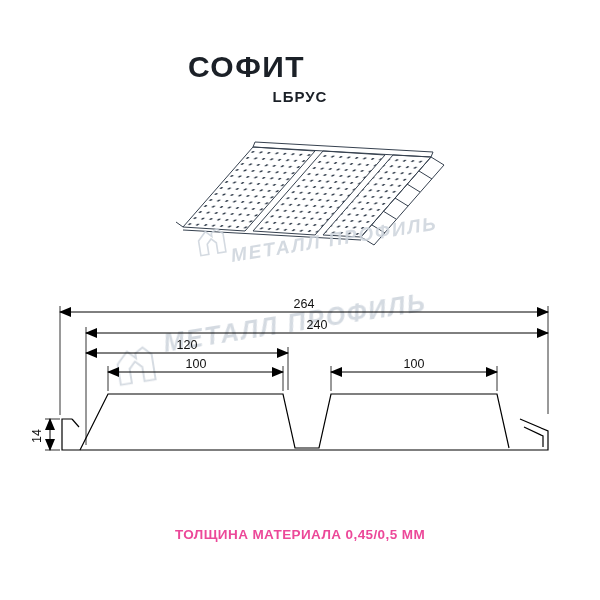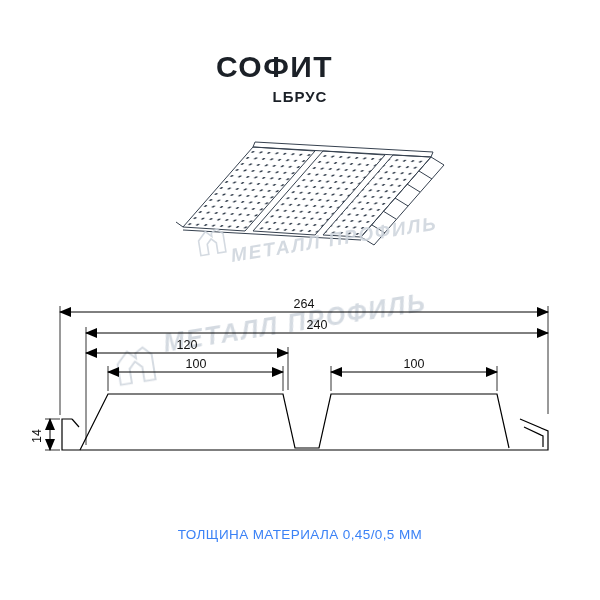--- a/index.html
+++ b/index.html
@@ -2,29 +2,29 @@
 <html><head>
 <meta charset="utf-8">
 <style>
   html,body{margin:0;padding:0;background:#ffffff;}
   #page{
     position:relative;width:600px;height:600px;background:#ffffff;overflow:hidden;
     font-family:"Liberation Sans", sans-serif;
   }
   .page-title{
     position:absolute;top:50px;left:0;width:493px;text-align:center;
-    font-size:30px;font-weight:700;letter-spacing:1.5px;color:#1b2027;padding-left:28px;
+    font-size:30px;font-weight:700;letter-spacing:1.5px;color:#1b2027;
   }
   .page-subtitle{
     position:absolute;top:88px;left:0;width:600px;text-align:center;
     font-size:15px;font-weight:700;letter-spacing:1px;color:#1b2027;
   }
   .footer-note{
     position:absolute;top:527px;left:0;width:600px;text-align:center;
-    font-size:13.5px;font-weight:400;letter-spacing:.4px;color:#3b82f6;
+    font-size:13.5px;font-weight:700;letter-spacing:.4px;color:#ec4899;
   }
   svg{position:absolute;top:0;left:0;}
   .dim-label{font-family:"Liberation Sans",sans-serif;font-size:12.5px;fill:#111;}
   .wm-text{font-family:"Liberation Sans",sans-serif;font-weight:700;font-style:italic;
     fill:#cdd4dc;letter-spacing:2px;}
 </style>
 </head>
 <body>
 
 <div id="page">

